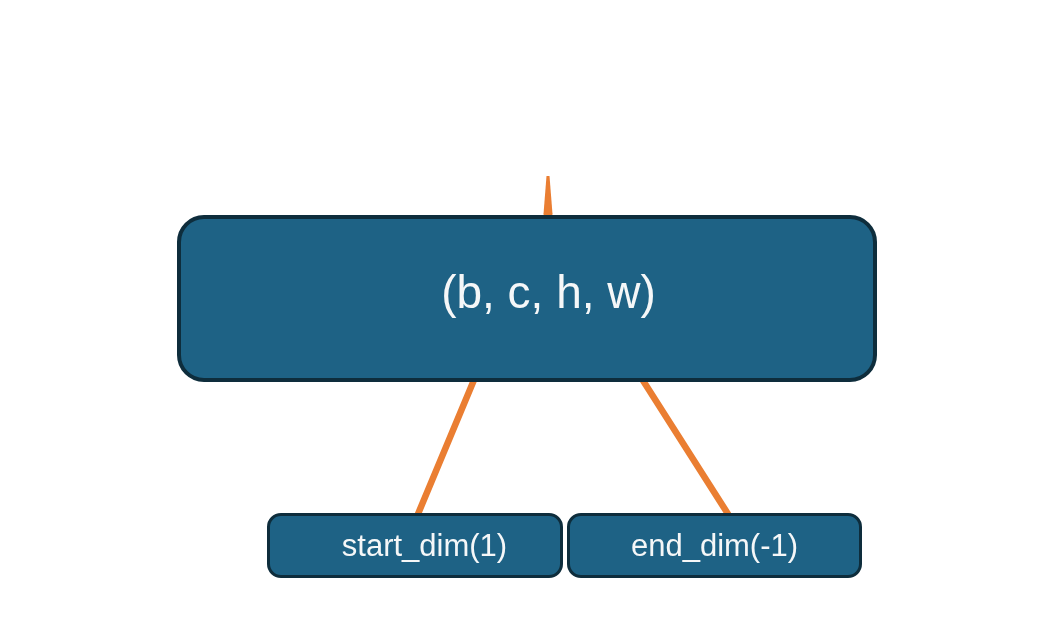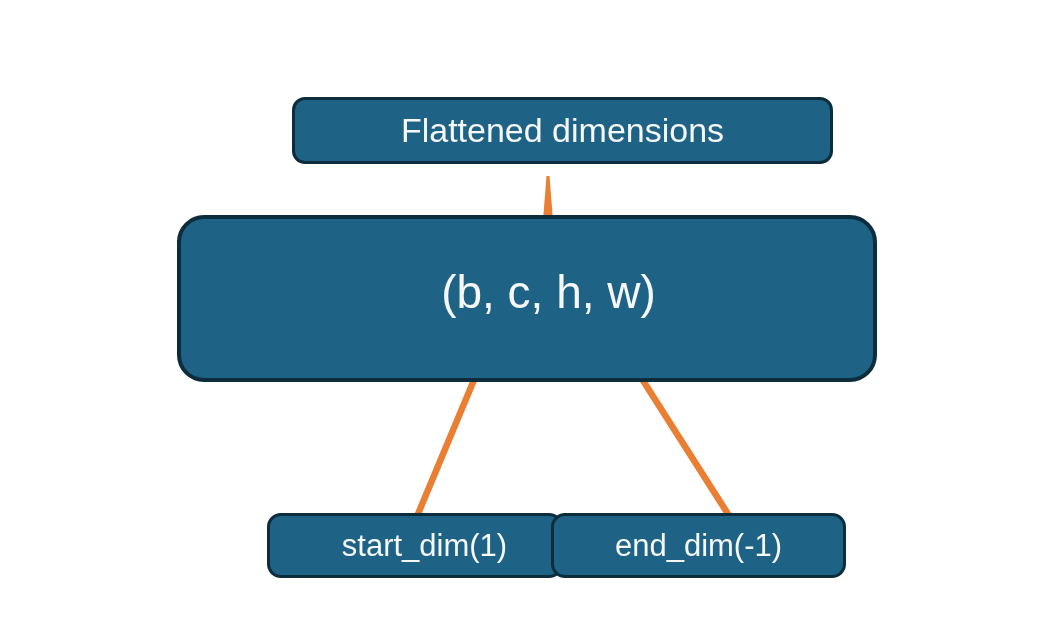--- a/index.html
+++ b/index.html
@@ -42,21 +42,21 @@
     padding-left: 43px;
   }
   .node-shape .label { margin-top: -14px; }
   .node-start {
     left: 267px; top: 513px; width: 296px; height: 65px;
     border-radius: 14px;
     font-size: 31px;
     padding-left: 19px;
   }
   .node-end {
-    left: 551px; top: 513px; width: 295px; height: 65px;
+    left: 567px; top: 513px; width: 295px; height: 65px;
     border-radius: 14px;
     font-size: 31px;
   }
   svg.connector-layer {
     position: absolute;
     left: 0; top: 0;
     width: 1038px; height: 632px;
     pointer-events: none;
   }
   .connector-stroke {
@@ -82,23 +82,20 @@
     <polygon class="connector-fill" points="543.5,214 552.5,214 549.5,176 546.5,176"></polygon>
 
     <path class="connector-stroke" stroke-width="7" d="M 482 268 L 482 246 Q 482 228 500 228 L 532 228 Q 545 228 548 211
              Q 551 228 564 228 L 596 228 Q 614 228 614 246 L 614 268"></path>
 
     <line class="connector-stroke" stroke-width="6.5" x1="418" y1="514" x2="489" y2="344" marker-end="url(#arrowhead)"></line>
 
     <line class="connector-stroke" stroke-width="6.5" x1="728" y1="514" x2="621" y2="346" marker-end="url(#arrowhead)"></line>
   </svg>
 
-  <div class="node node-flattened">
-    <span class="label">Flattened dimensions</span>
-  </div>
 
   <div class="node node-shape">
     <span class="label">(b, c, h, w)</span>
   </div>
 
   <div class="node node-start">
     <span class="label">start_dim(1)</span>
   </div>
 
   <div class="node node-end">

